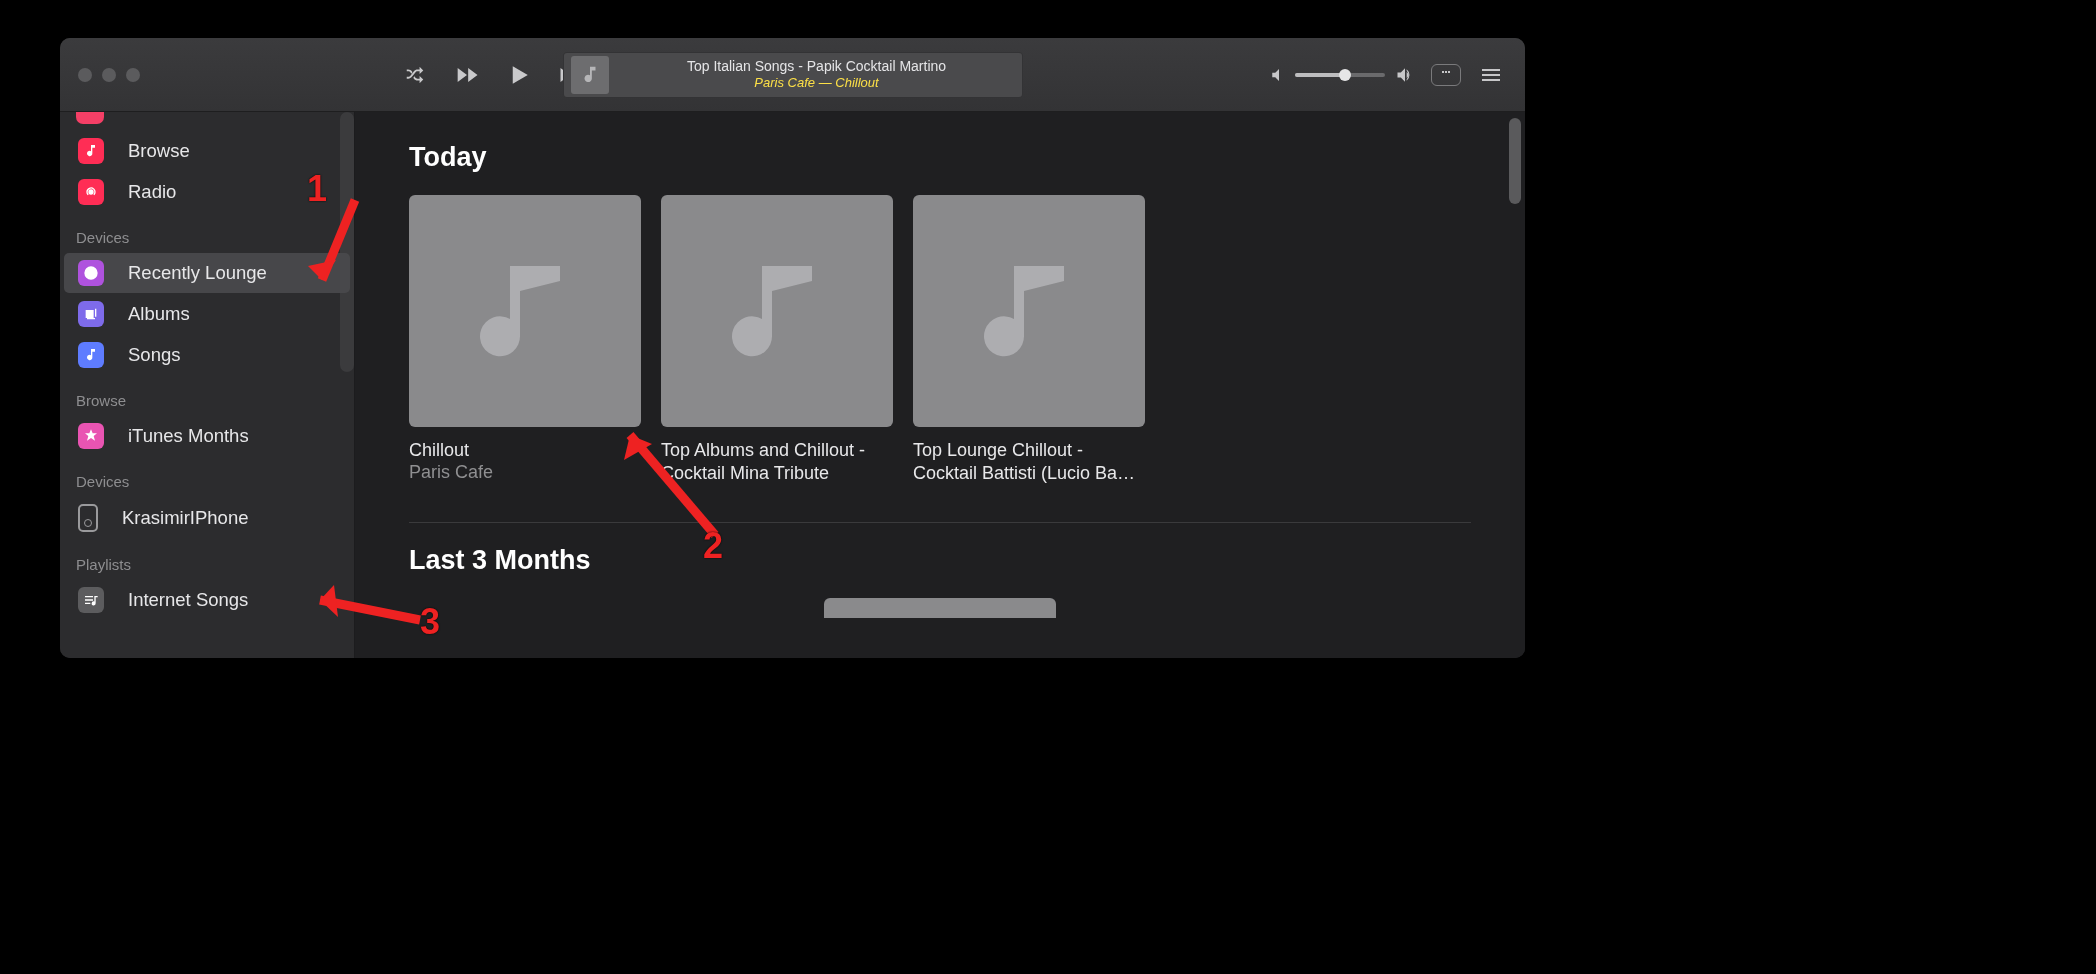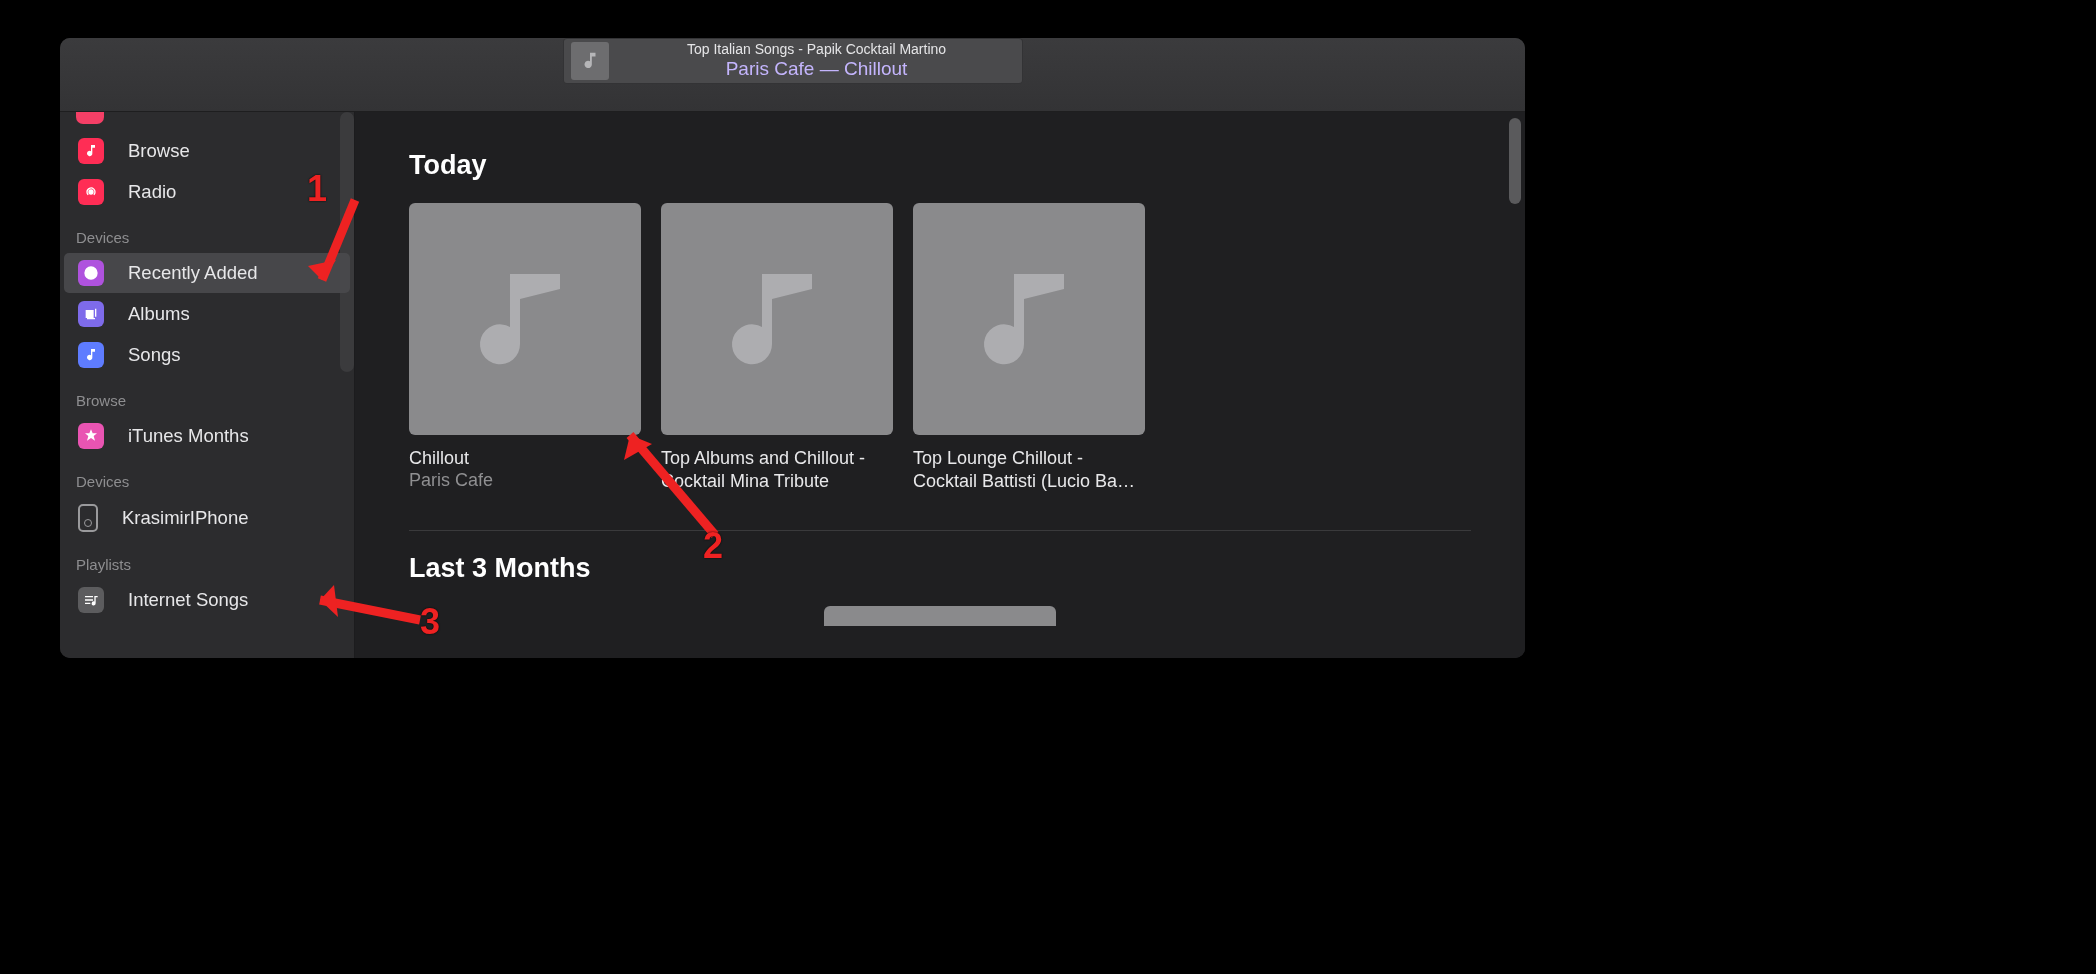--- a/index.html
+++ b/index.html
@@ -27,21 +27,20 @@
   }
 
   
   .titlebar {
     height: 74px;
     display: flex;
     align-items: center;
     background: linear-gradient(#3b3b3d,#333335);
     border-bottom: 1px solid #1e1e1f;
     position: relative;
-    flex-direction: column;
   }
   .traffic {
     display:flex; gap:10px; padding-left:18px; width:295px; flex:0 0 295px;
     align-items:center;
   }
   .dot { width:14px; height:14px; border-radius:50%; background:#5b5b5d; }
   .playback {
     display:flex; align-items:center; gap:22px; color:#c8c8c9;
     padding-left:45px;
   }
@@ -54,21 +53,21 @@
     border-radius:4px; display:flex; align-items:center;
     padding:0 8px; gap:10px;
     box-shadow: inset 0 0 0 1px rgba(0,0,0,.3);
   }
   .lcd-art {
     width:38px; height:38px; background:#6d6d6f; border-radius:3px;
     display:flex; align-items:center; justify-content:center;
   }
   .lcd-text { flex:1; text-align:center; line-height:1.2; }
   .lcd-title { color:#e5e5e7; font-size:14px; white-space:nowrap; overflow:hidden; text-overflow:ellipsis; }
-  .lcd-sub { color:#c4b5fd; font-size:19px; }
+  .lcd-sub { color:#fde047; font-size:13px;font-style:italic; }
 
   .right-controls {
     margin-left:auto; display:flex; align-items:center; gap:16px; padding-right:20px;
   }
   .vol { display:flex; align-items:center; gap:10px; }
   .vol-track { width:90px; height:4px; background:#6a6a6c; border-radius:2px; position:relative; }
   .vol-fill { position:absolute; left:0; top:0; bottom:0; width:55%; background:#bdbdbf; border-radius:2px; }
   .vol-thumb { position:absolute; left:55%; top:50%; width:12px; height:12px; background:#e6e6e7; border-radius:50%; transform:translate(-50%,-50%); }
   .icbtn { width:28px; height:28px; display:flex; align-items:center; justify-content:center; color:#c7c7c9; cursor:pointer; border-radius:4px; }
   .icbtn.box { border:1.5px solid #7a7a7c; border-radius:6px; width:30px; height:22px; }
@@ -109,21 +108,21 @@
   .device-icon{background:transparent; border:2px solid #9a9a9c; border-radius:5px; width:20px; height:28px; position:relative;}
   .device-icon::after{content:""; position:absolute; bottom:3px; left:50%; transform:translateX(-50%); width:6px; height:6px; border:1.5px solid #9a9a9c; border-radius:50%;}
   .sb-header {
     color:#8e8e90; font-size:15px; padding:16px 16px 6px; font-weight:500;
   }
 
   .main {
     flex:1; background:#1f1f21; position:relative; overflow:hidden;
     display:flex;
   }
-  .main-scroll { flex:1; overflow-y:auto; padding:38px 54px; }
+  .main-scroll { flex:1; overflow-y:auto; padding:30px 54px; }
   .main-scrollbar-stub{
     position:absolute; right:4px; top:6px; width:12px; height:86px;
     background:#5a5a5c; border-radius:6px;
   }
 
   .section-title { color:#fff; font-size:27px; font-weight:700; margin-bottom:22px; }
   .cards { display:flex; gap:20px; }
   .card { width:232px; cursor:pointer; }
   .art {
     width:232px; height:232px; background:#8a8a8c; border-radius:6px;
@@ -247,21 +246,21 @@
         <span>Radio</span>
       </div>
 
       <div class="sb-header">Devices</div>
       <div class="sb-item selected">
         <div class="sb-icon purple1">
             <svg viewBox="0 0 24 24" width="16" height="16">
               <path d="M12 2a10 10 0 1 0 0 20 10 10 0 0 0 0-20zm1 10V6h-2v8h6v-2h-4z"></path>
             </svg>
           </div>
-        <span>Recently Added</span>
+        <span>Recently Lounge</span>
       </div>
       <div class="sb-item">
         <div class="sb-icon purple3">
             <svg viewBox="0 0 24 24" width="16" height="16">
               <path d="M4 6h12v12H4zM18 4h2v12h-2zM6 18h12v2H6z"></path>
             </svg>
           </div>
         <span>Albums</span>
       </div>
       <div class="sb-item">

